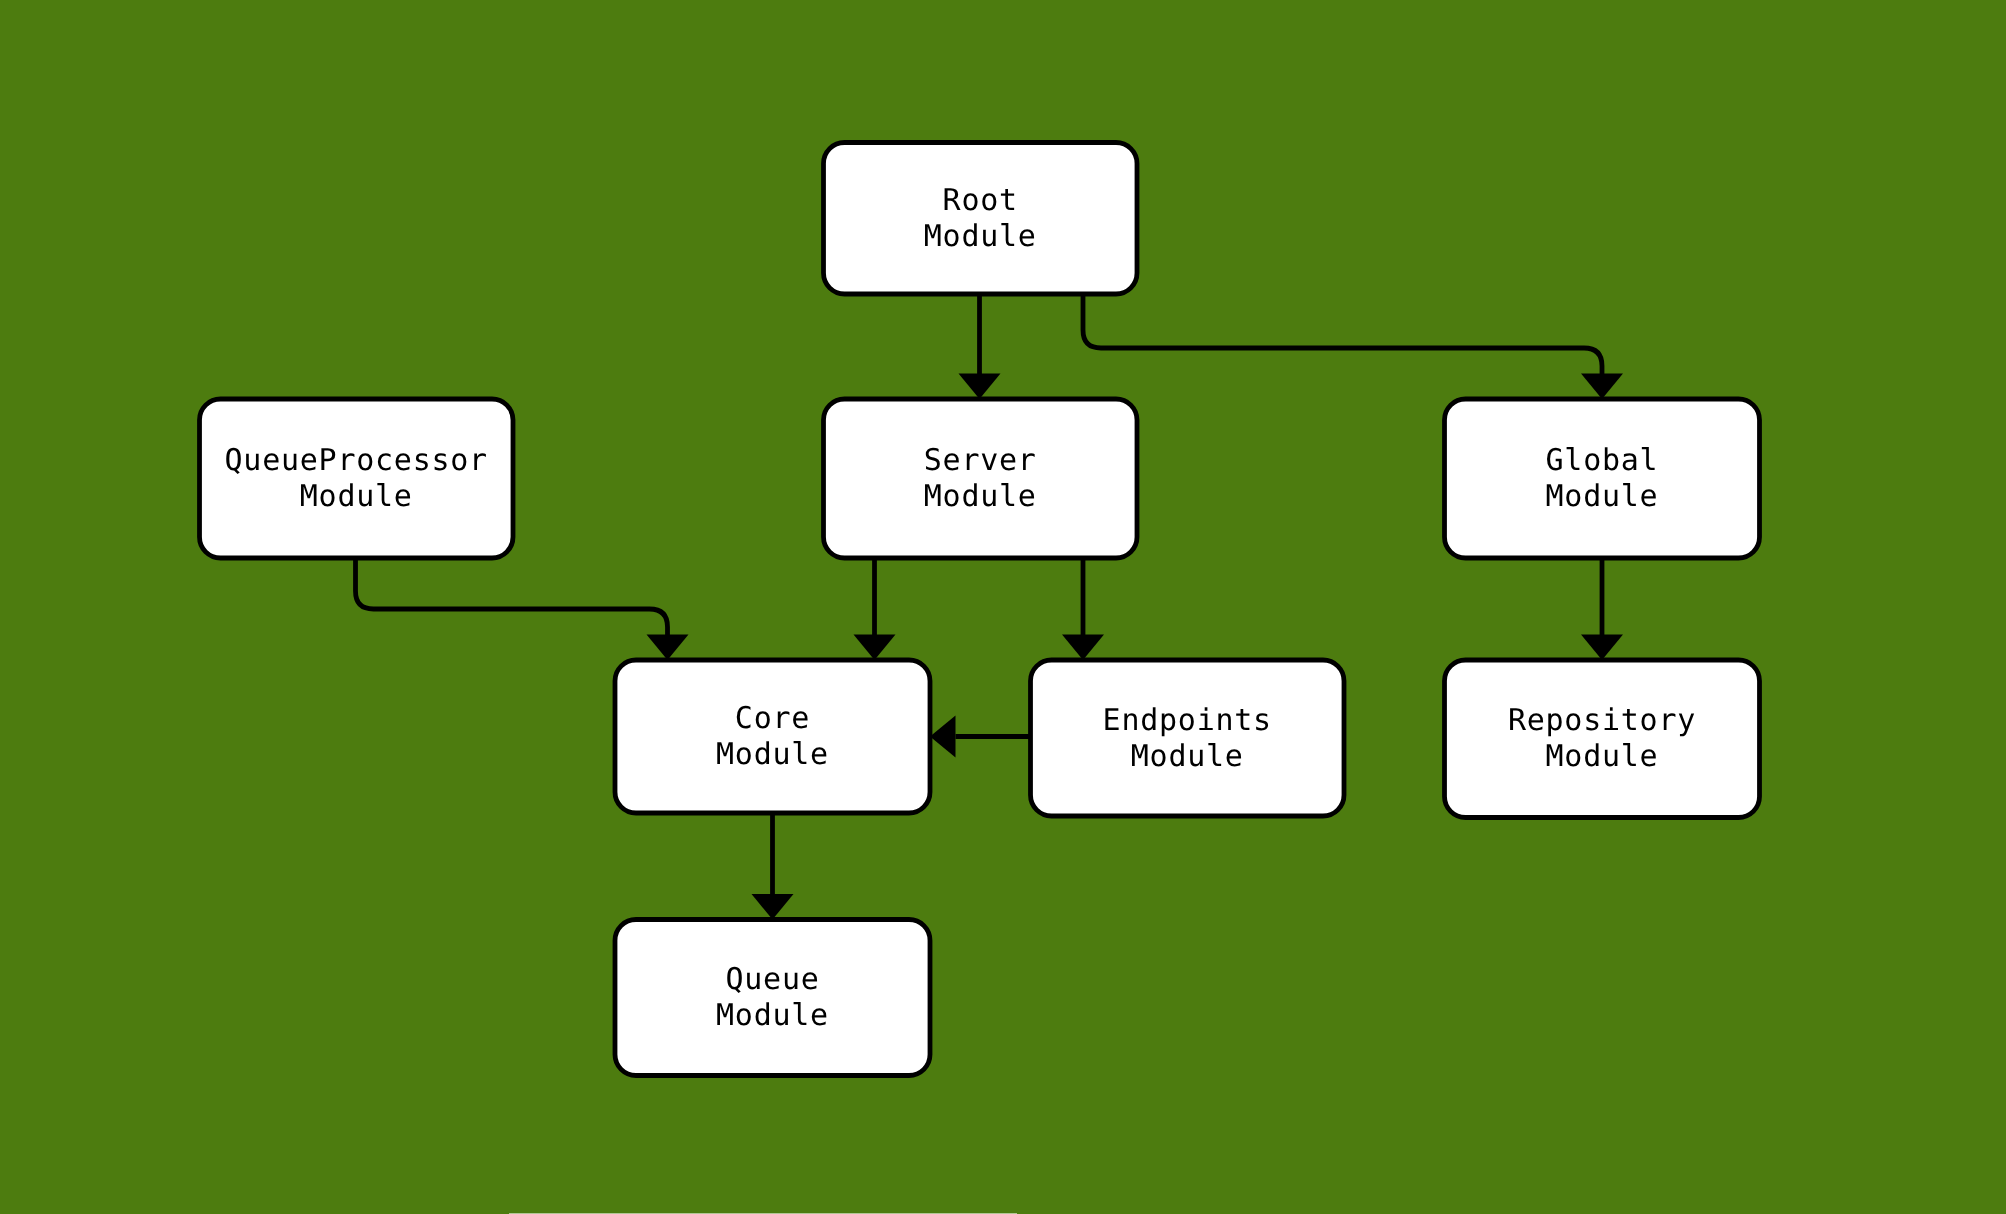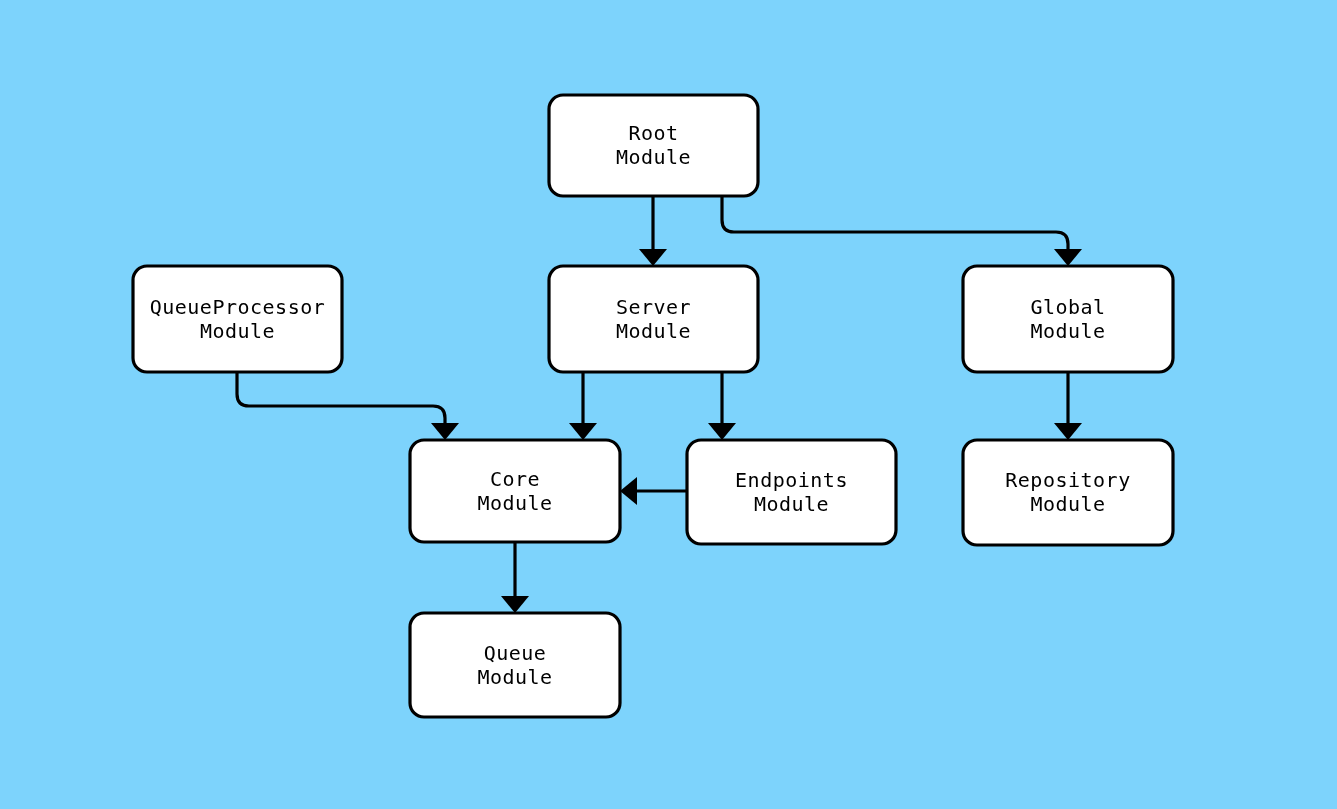--- a/index.html
+++ b/index.html
@@ -10,21 +10,21 @@
   body {
     width: 1337px;
     height: 809px;
     font-family: "DejaVu Sans Mono", "Liberation Mono", monospace;
     overflow: hidden;
   }
   #diagram-canvas {
     position: relative;
     width: 1337px;
     height: 809px;
-    background: #7dd3fc;
+    background: #4d7c0f;
   }
   svg.diagram-svg {
     position: absolute;
     top: 0;
     left: 0;
     width: 1337px;
     height: 809px;
   }
   .node-rect {
     fill: #ffffff;

